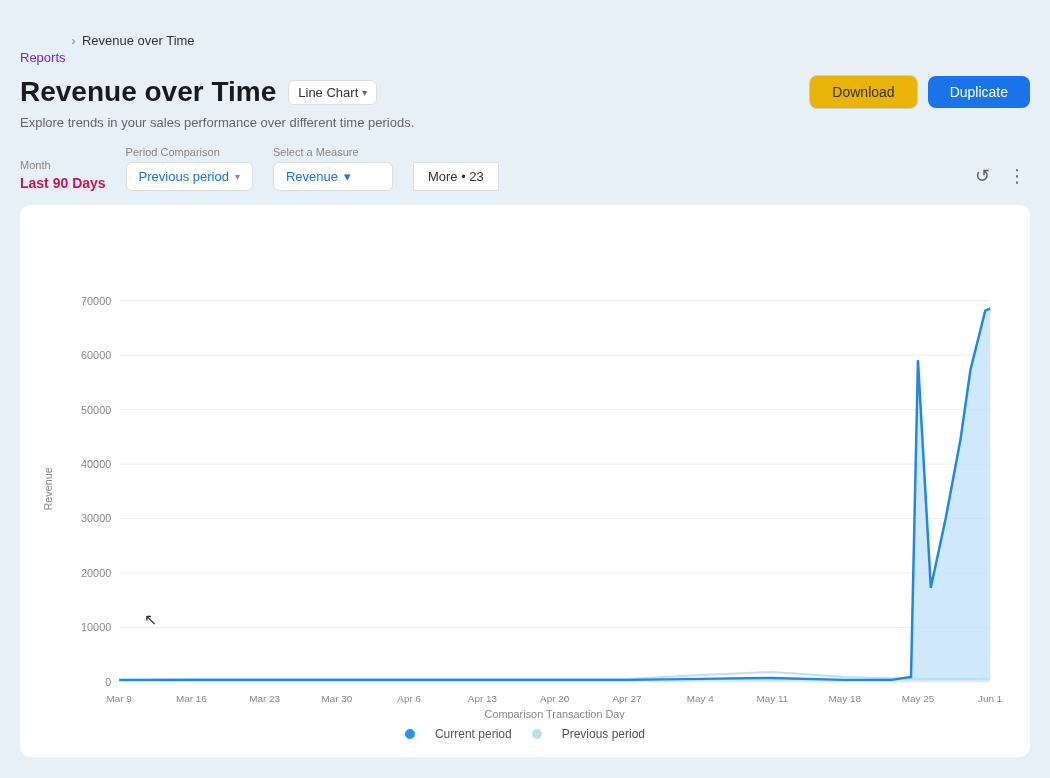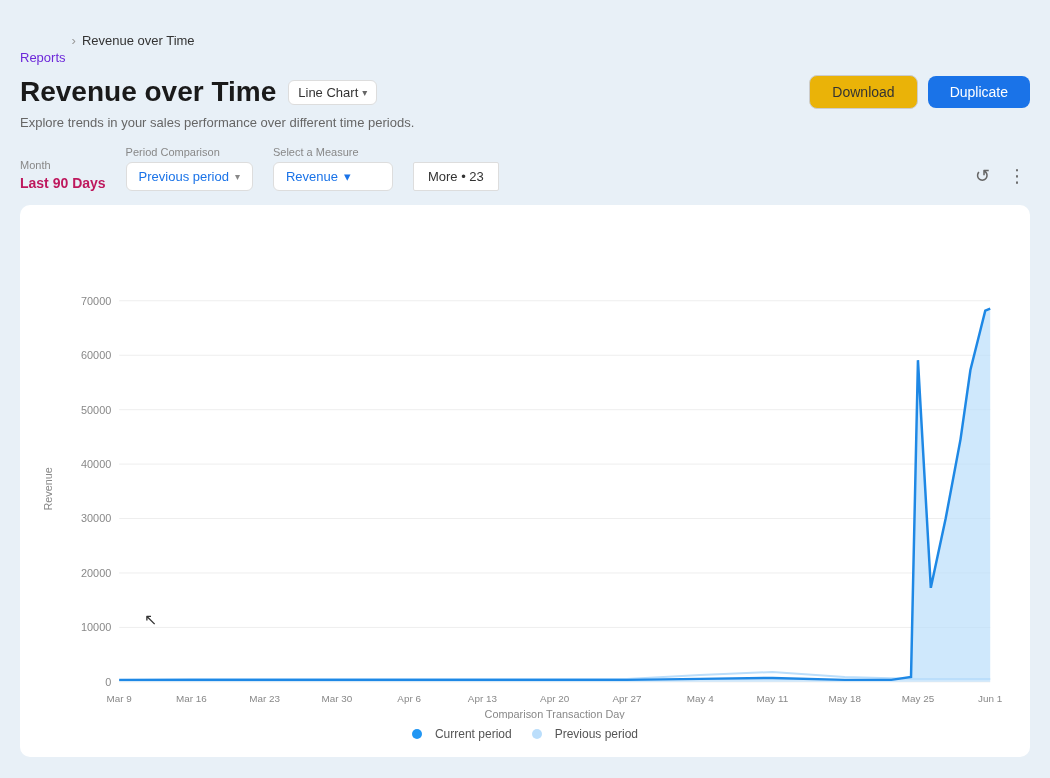--- a/index.html
+++ b/index.html
@@ -213,21 +213,21 @@
     
     .legend {
       display: flex;
       justify-content: center;
       gap: 20px;
       margin-top: 8px;
     }
     .legend-item {
       display: flex;
       align-items: center;
-      gap: 13px;
+      gap: 20px;
       font-size: 12px;
       color: #555;
     }
     .legend-dot {
       width: 10px;
       height: 10px;
       border-radius: 50%;
     }
     .legend-dot.current { background: #2196f3; }
     .legend-dot.previous { background: #bbdefb; }

